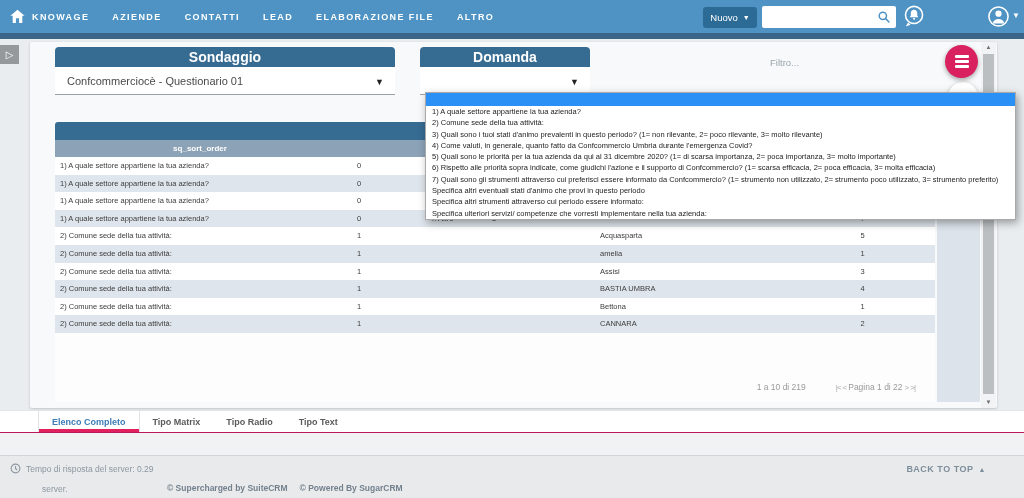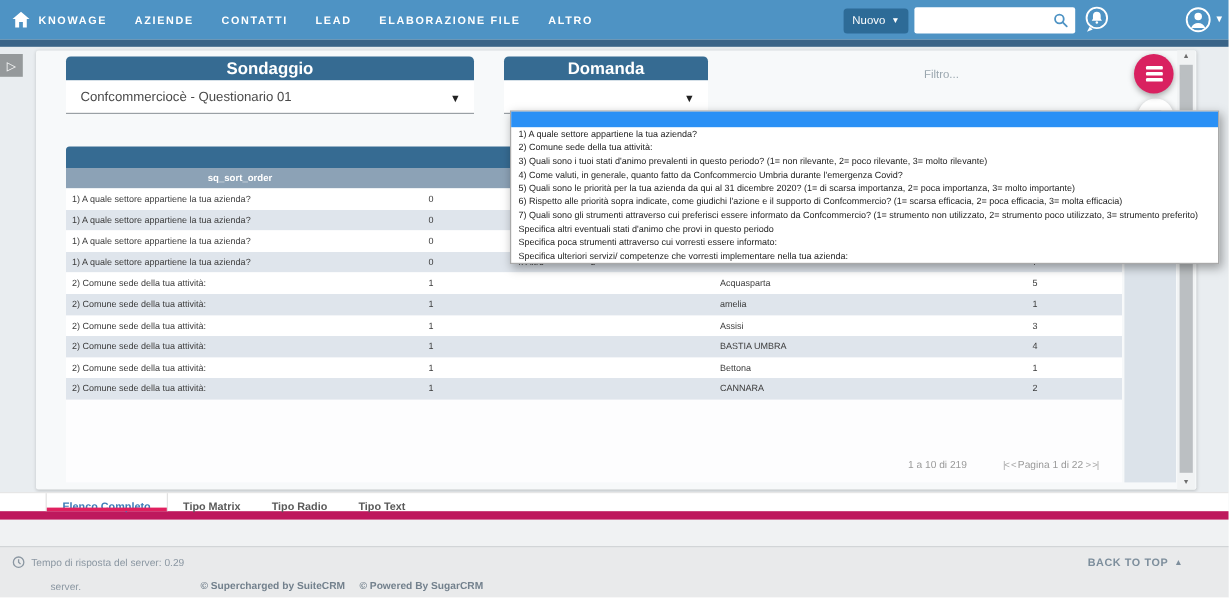--- a/index.html
+++ b/index.html
@@ -68,21 +68,21 @@
   .dd-selected { height:13px; background:#2a90f5; cursor:pointer; }
   .dd-opt { height:11.3px; line-height:11.3px; font-size:7.5px; color:#232323; padding-left:6px; white-space:nowrap; overflow:hidden; cursor:pointer; }
 
   
   .scrollbar { position:absolute; left:981px; top:42px; width:15px; height:366px; background:#f1f3f4; z-index:3; }
   .sb-arrow { height:11px; text-align:center; font-size:6px; color:#6d6d6d; line-height:11px; cursor:pointer; }
   .sb-thumb { position:absolute; left:2px; top:12px; width:11px; height:340px; background:#bbbfc2; cursor:grab; }
   .sb-down { position:absolute; bottom:0; width:100%; }
 
   
-  .tabbar { position:absolute; left:0; top:410px; width:1024px; height:23px; background:#fff; border-top:1px solid #e6e6e6; border-bottom:7px solid #be185d; display:flex; padding-left:38px; z-index:6; }
+  .tabbar { position:absolute; left:0; top:410px; width:1024px; height:23px; background:#fff; border-top:1px solid #e6e6e6; border-bottom:1px solid #be185d; display:flex; padding-left:38px; z-index:6; }
   .tab { position:relative; padding:0 13px; line-height:22px; font-size:9px; font-weight:bold; color:#5a5a5a; cursor:pointer; white-space:nowrap; }
   .tab:nth-of-type(1) { color:#3c7cb8; border-left:1px solid #e2e2e2; border-right:1px solid #e2e2e2; }
   .tab:nth-of-type(1)::after { content:""; position:absolute; left:0; right:0; bottom:0; height:3px; background:#e0205f; }
 
   
   .footer { position:absolute; left:0; top:455px; width:1024px; height:43px; background:#e9eaeb; border-top:1px solid #d2d5d7; }
   .server-line { position:absolute; left:10px; top:7px; display:flex; align-items:center; gap:5px; font-size:8.5px; color:#8b97a2; }
   .secondi { position:absolute; left:42px; top:28px; font-size:8.5px; color:#8b97a2; }
   .credits { position:absolute; left:167px; top:27px; display:flex; gap:12px; font-size:8.5px; font-weight:600; color:#73818d; }
   .backtotop { position:absolute; right:38px; top:8px; display:flex; align-items:center; gap:5px; font-size:9px; font-weight:bold; letter-spacing:.5px; color:#7d8e9c; cursor:pointer; }
@@ -281,21 +281,21 @@
     <div>
 
     <div class="dd-opt">1) A quale settore appartiene la tua azienda?</div>
         <div class="dd-opt">2) Comune sede della tua attività:</div>
         <div class="dd-opt">3) Quali sono i tuoi stati d'animo prevalenti in questo periodo? (1= non rilevante, 2= poco rilevante, 3= molto rilevante)</div>
         <div class="dd-opt">4) Come valuti, in generale, quanto fatto da Confcommercio Umbria durante l'emergenza Covid?</div>
         <div class="dd-opt">5) Quali sono le priorità per la tua azienda da qui al 31 dicembre 2020? (1= di scarsa importanza, 2= poca importanza, 3= molto importante)</div>
         <div class="dd-opt">6) Rispetto alle priorità sopra indicate, come giudichi l'azione e il supporto di Confcommercio? (1= scarsa efficacia, 2= poca efficacia, 3= molta efficacia)</div>
         <div class="dd-opt">7) Quali sono gli strumenti attraverso cui preferisci essere informato da Confcommercio? (1= strumento non utilizzato, 2= strumento poco utilizzato, 3= strumento preferito)</div>
         <div class="dd-opt">Specifica altri eventuali stati d'animo che provi in questo periodo</div>
-        <div class="dd-opt">Specifica poca strumenti attraverso cui vorresti essere informato:</div>
+        <div class="dd-opt">Specifica altri strumenti attraverso cui periodo essere informato:</div>
         <div class="dd-opt">Specifica ulteriori servizi/ competenze che vorresti implementare nella tua azienda:</div>
       </div>
   </div>
 
   <div class="scrollbar">
     <div class="sb-arrow">▲</div>
     <div class="sb-thumb"></div>
     <div class="sb-arrow sb-down">▼</div>
   </div>
 

